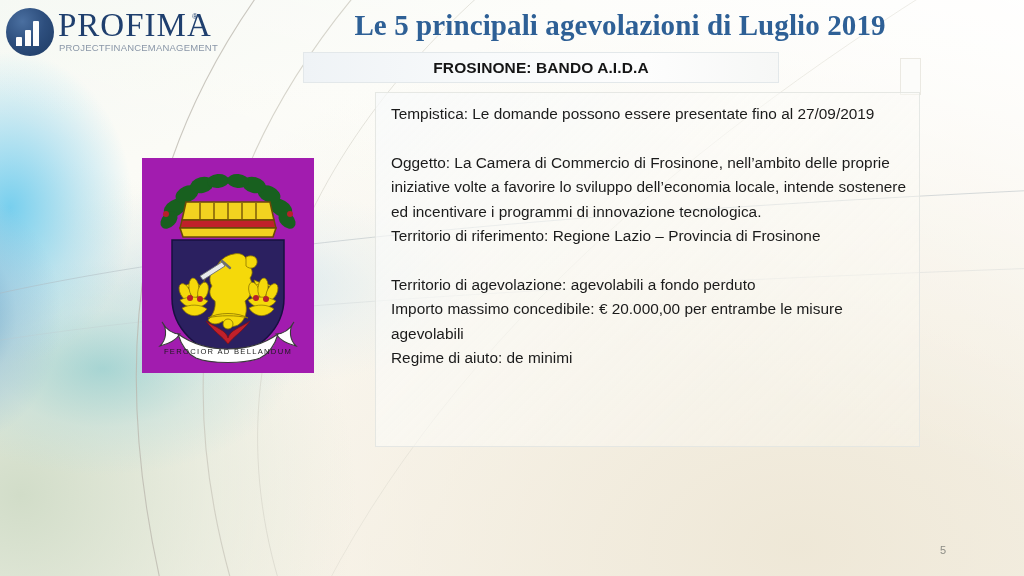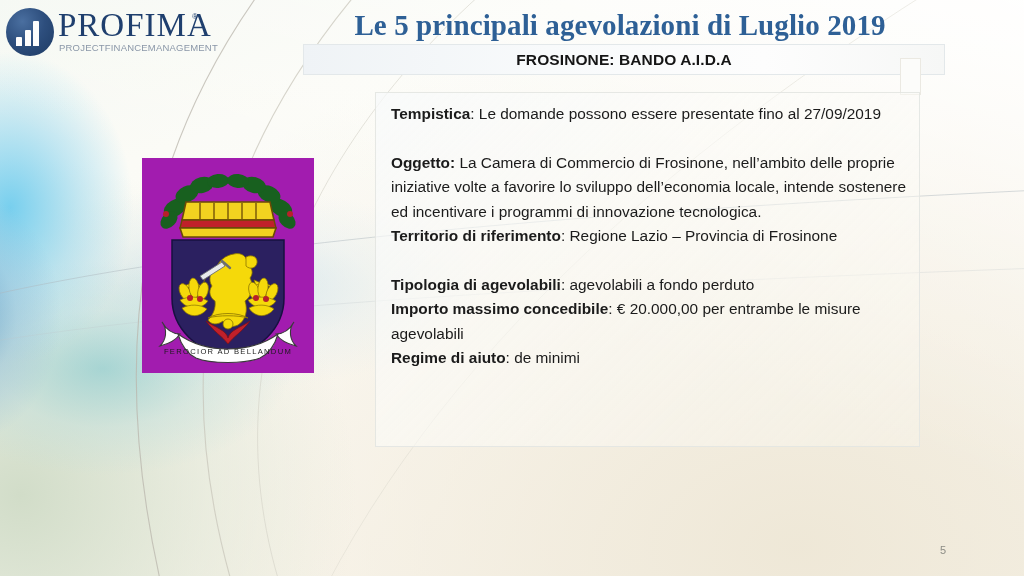--- a/index.html
+++ b/index.html
@@ -129,22 +129,22 @@
   }
   .logo-sub {
     position:absolute; left:53px; top:36px;
     font-size:9.5px; letter-spacing:.2px;
     color:#8a97a8; white-space:nowrap;
   }
 
   
   .banner {
     position:absolute;
-    left:303px; top:44px;
-    width:642px; height:31px;
+    left:303px; top:52px;
+    width:476px; height:31px;
     background:linear-gradient(90deg,#eff3f6 0%, #f8fafb 38%, #fdfdfd 72%, #f6f7f6 100%);
     border:1px solid #e3e8ea;
     display:flex; align-items:center; justify-content:center;
   }
   .banner-text {
     font-size:15.5px; font-weight:bold; color:#151515;
     letter-spacing:.1px;
   }
   .banner-stub {
     position:absolute;
@@ -177,21 +177,21 @@
   .content-body {
     position:absolute;
     left:391px; top:102px;
     width:525px;
     font-size:15.4px;
     line-height:24.5px;
     color:#1b1b1b;
   }
   .content-body p { margin:0; }
   .content-body .gap { height:24px; }
-  .lbl { font-weight:bold;margin-top:13px; }
+  .lbl { font-weight:normal;margin-top:13px; }
 
   
   .page-num {
     position:absolute;
     right:78px; bottom:20px;
     font-size:11px; color:#8d8d86;
   }
 </style>
 </head>
 <body>
@@ -344,21 +344,21 @@
       <span class="lbl">Oggetto:</span><span> </span><span>La Camera di Commercio di Frosinone, nell’ambito delle proprie iniziative volte a favorire lo sviluppo dell’economia locale, intende sostenere ed incentivare i programmi di innovazione tecnologica.</span>
     </p>
 
     <p>
       <span class="lbl">Territorio di riferimento</span><span>: </span><span>Regione Lazio – Provincia di Frosinone</span>
     </p>
 
     <div class="gap"></div>
 
     <p>
-      <span class="lbl">Tipologia di agevolabili</span><span>: </span><span>agevolabili a fondo perduto</span>
+      <span class="lbl">Territorio di agevolazione</span><span>: </span><span>agevolabili a fondo perduto</span>
     </p>
 
 
     <p>
       <span class="lbl">Importo massimo concedibile</span><span>: </span><span>€ 20.000,00 per entrambe le misure agevolabili</span>
     </p>
 
     <p>
       <span class="lbl">Regime di aiuto</span><span>: </span><span>de minimi</span>
     </p>

